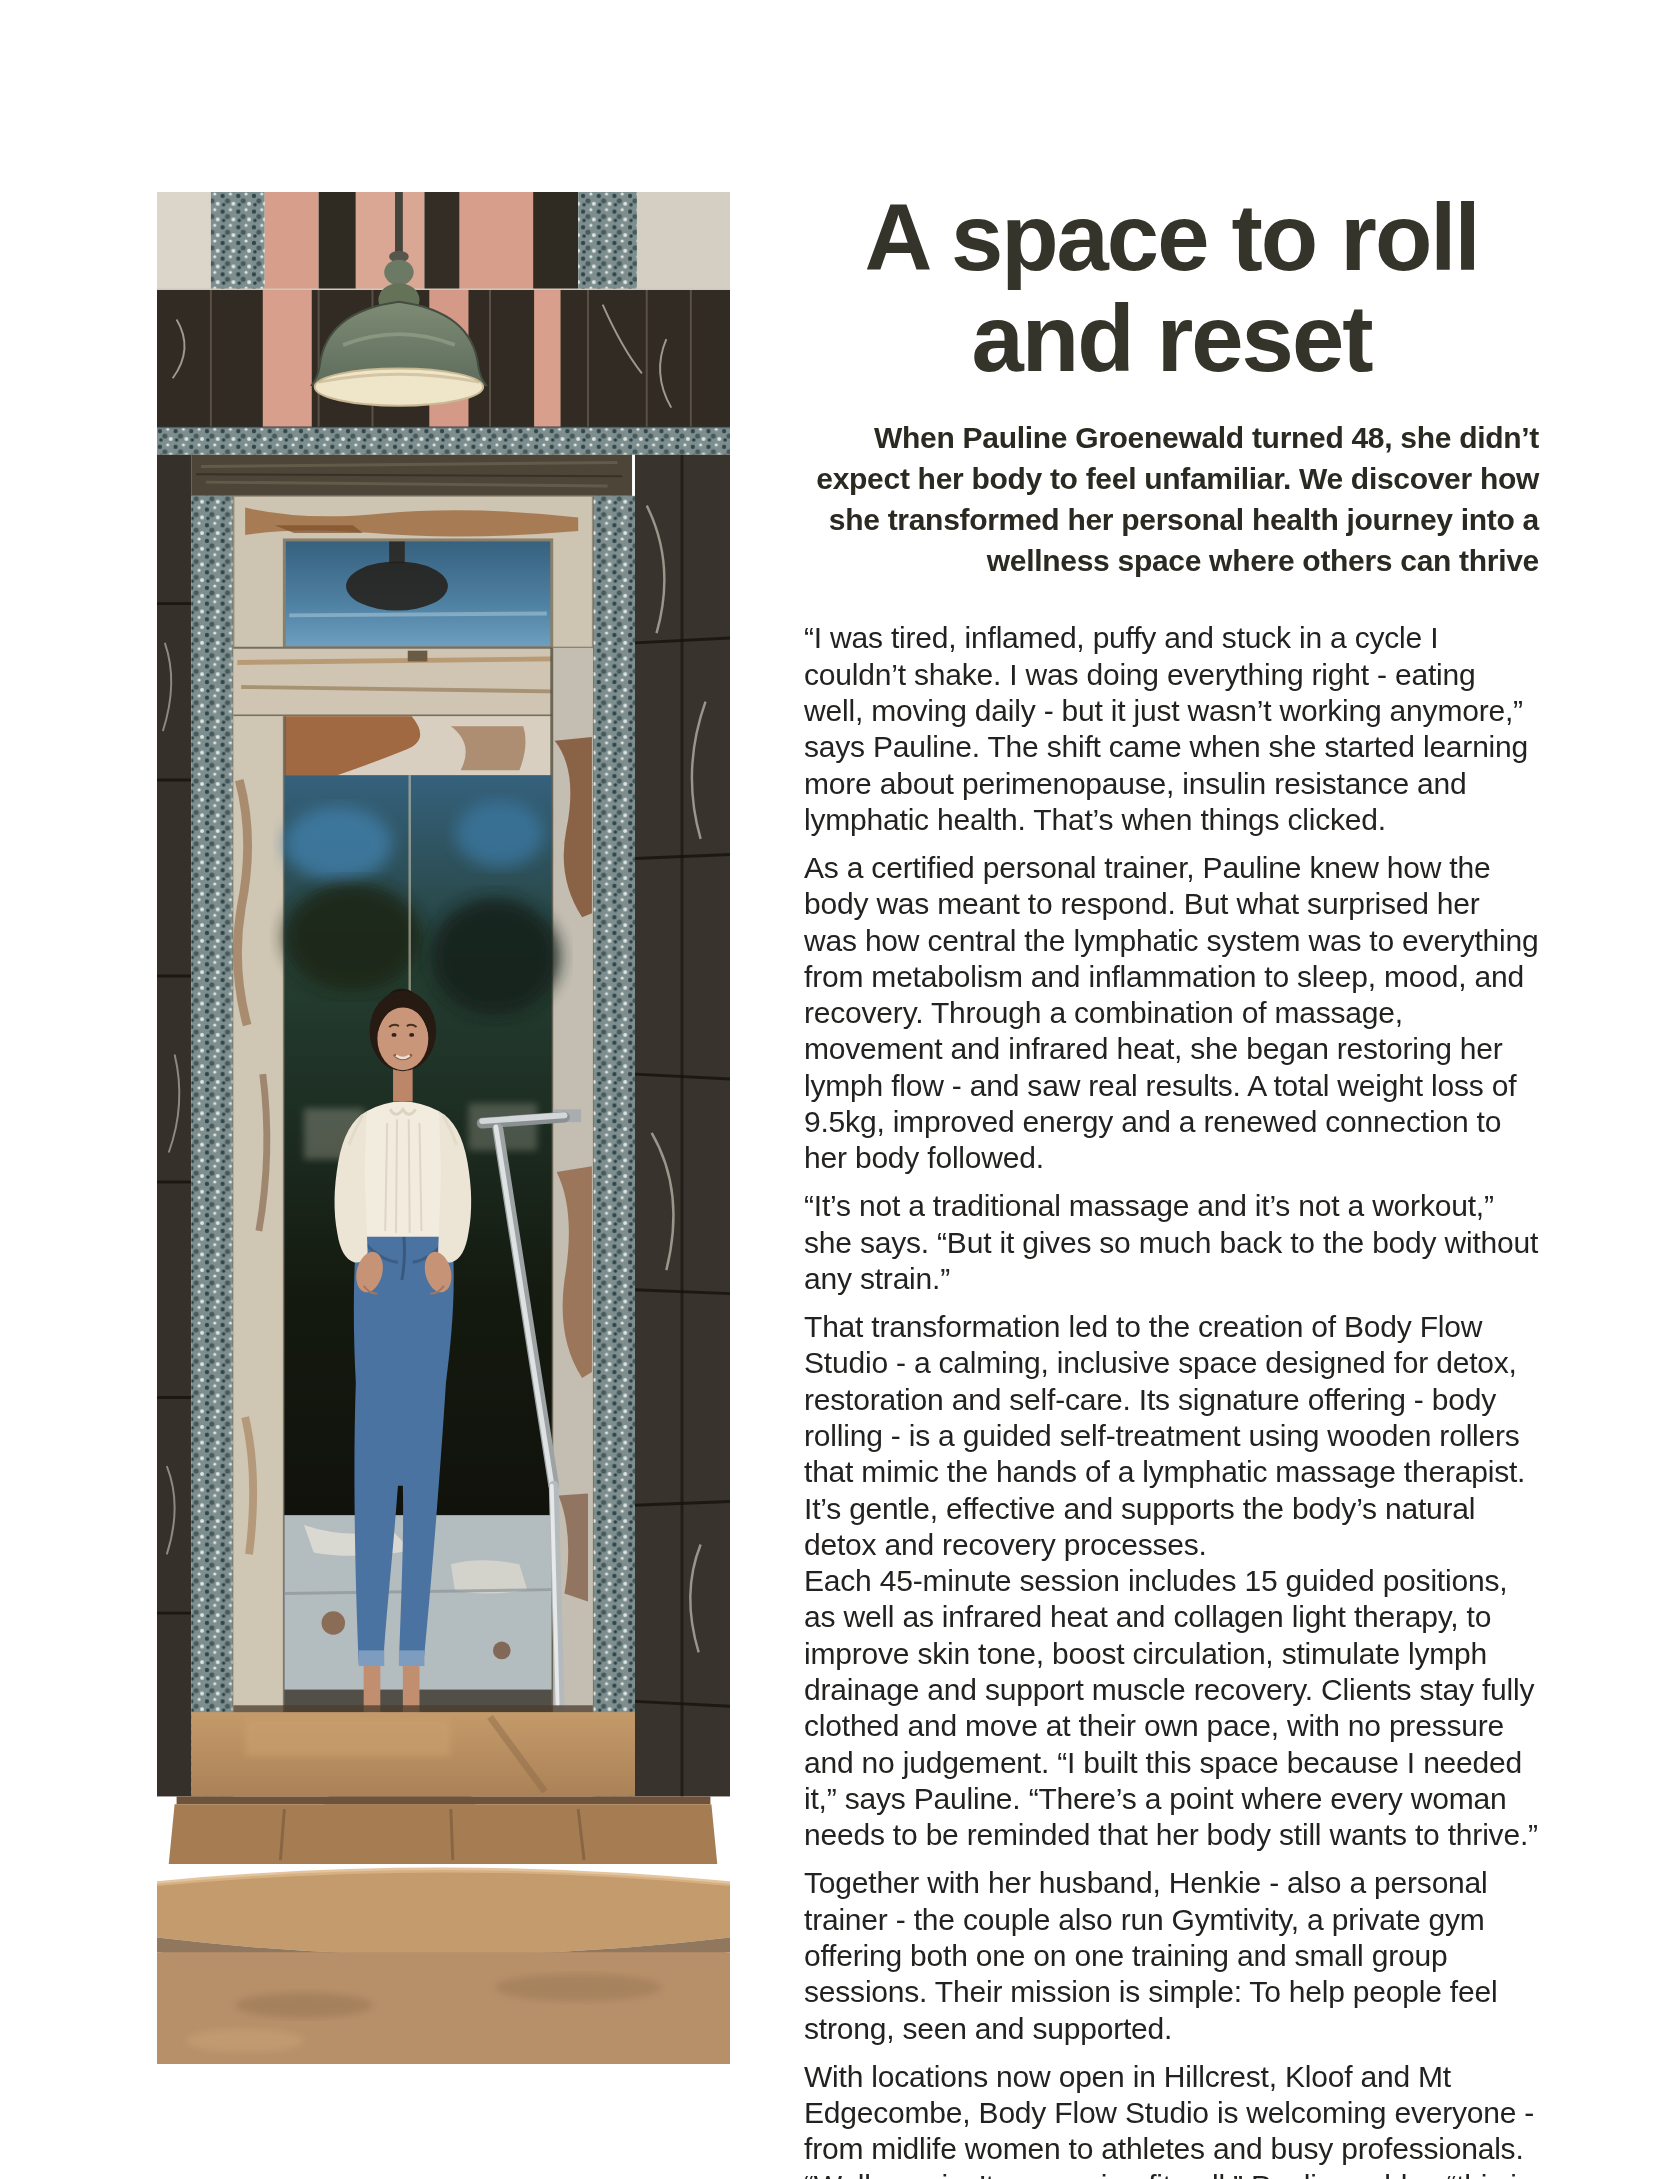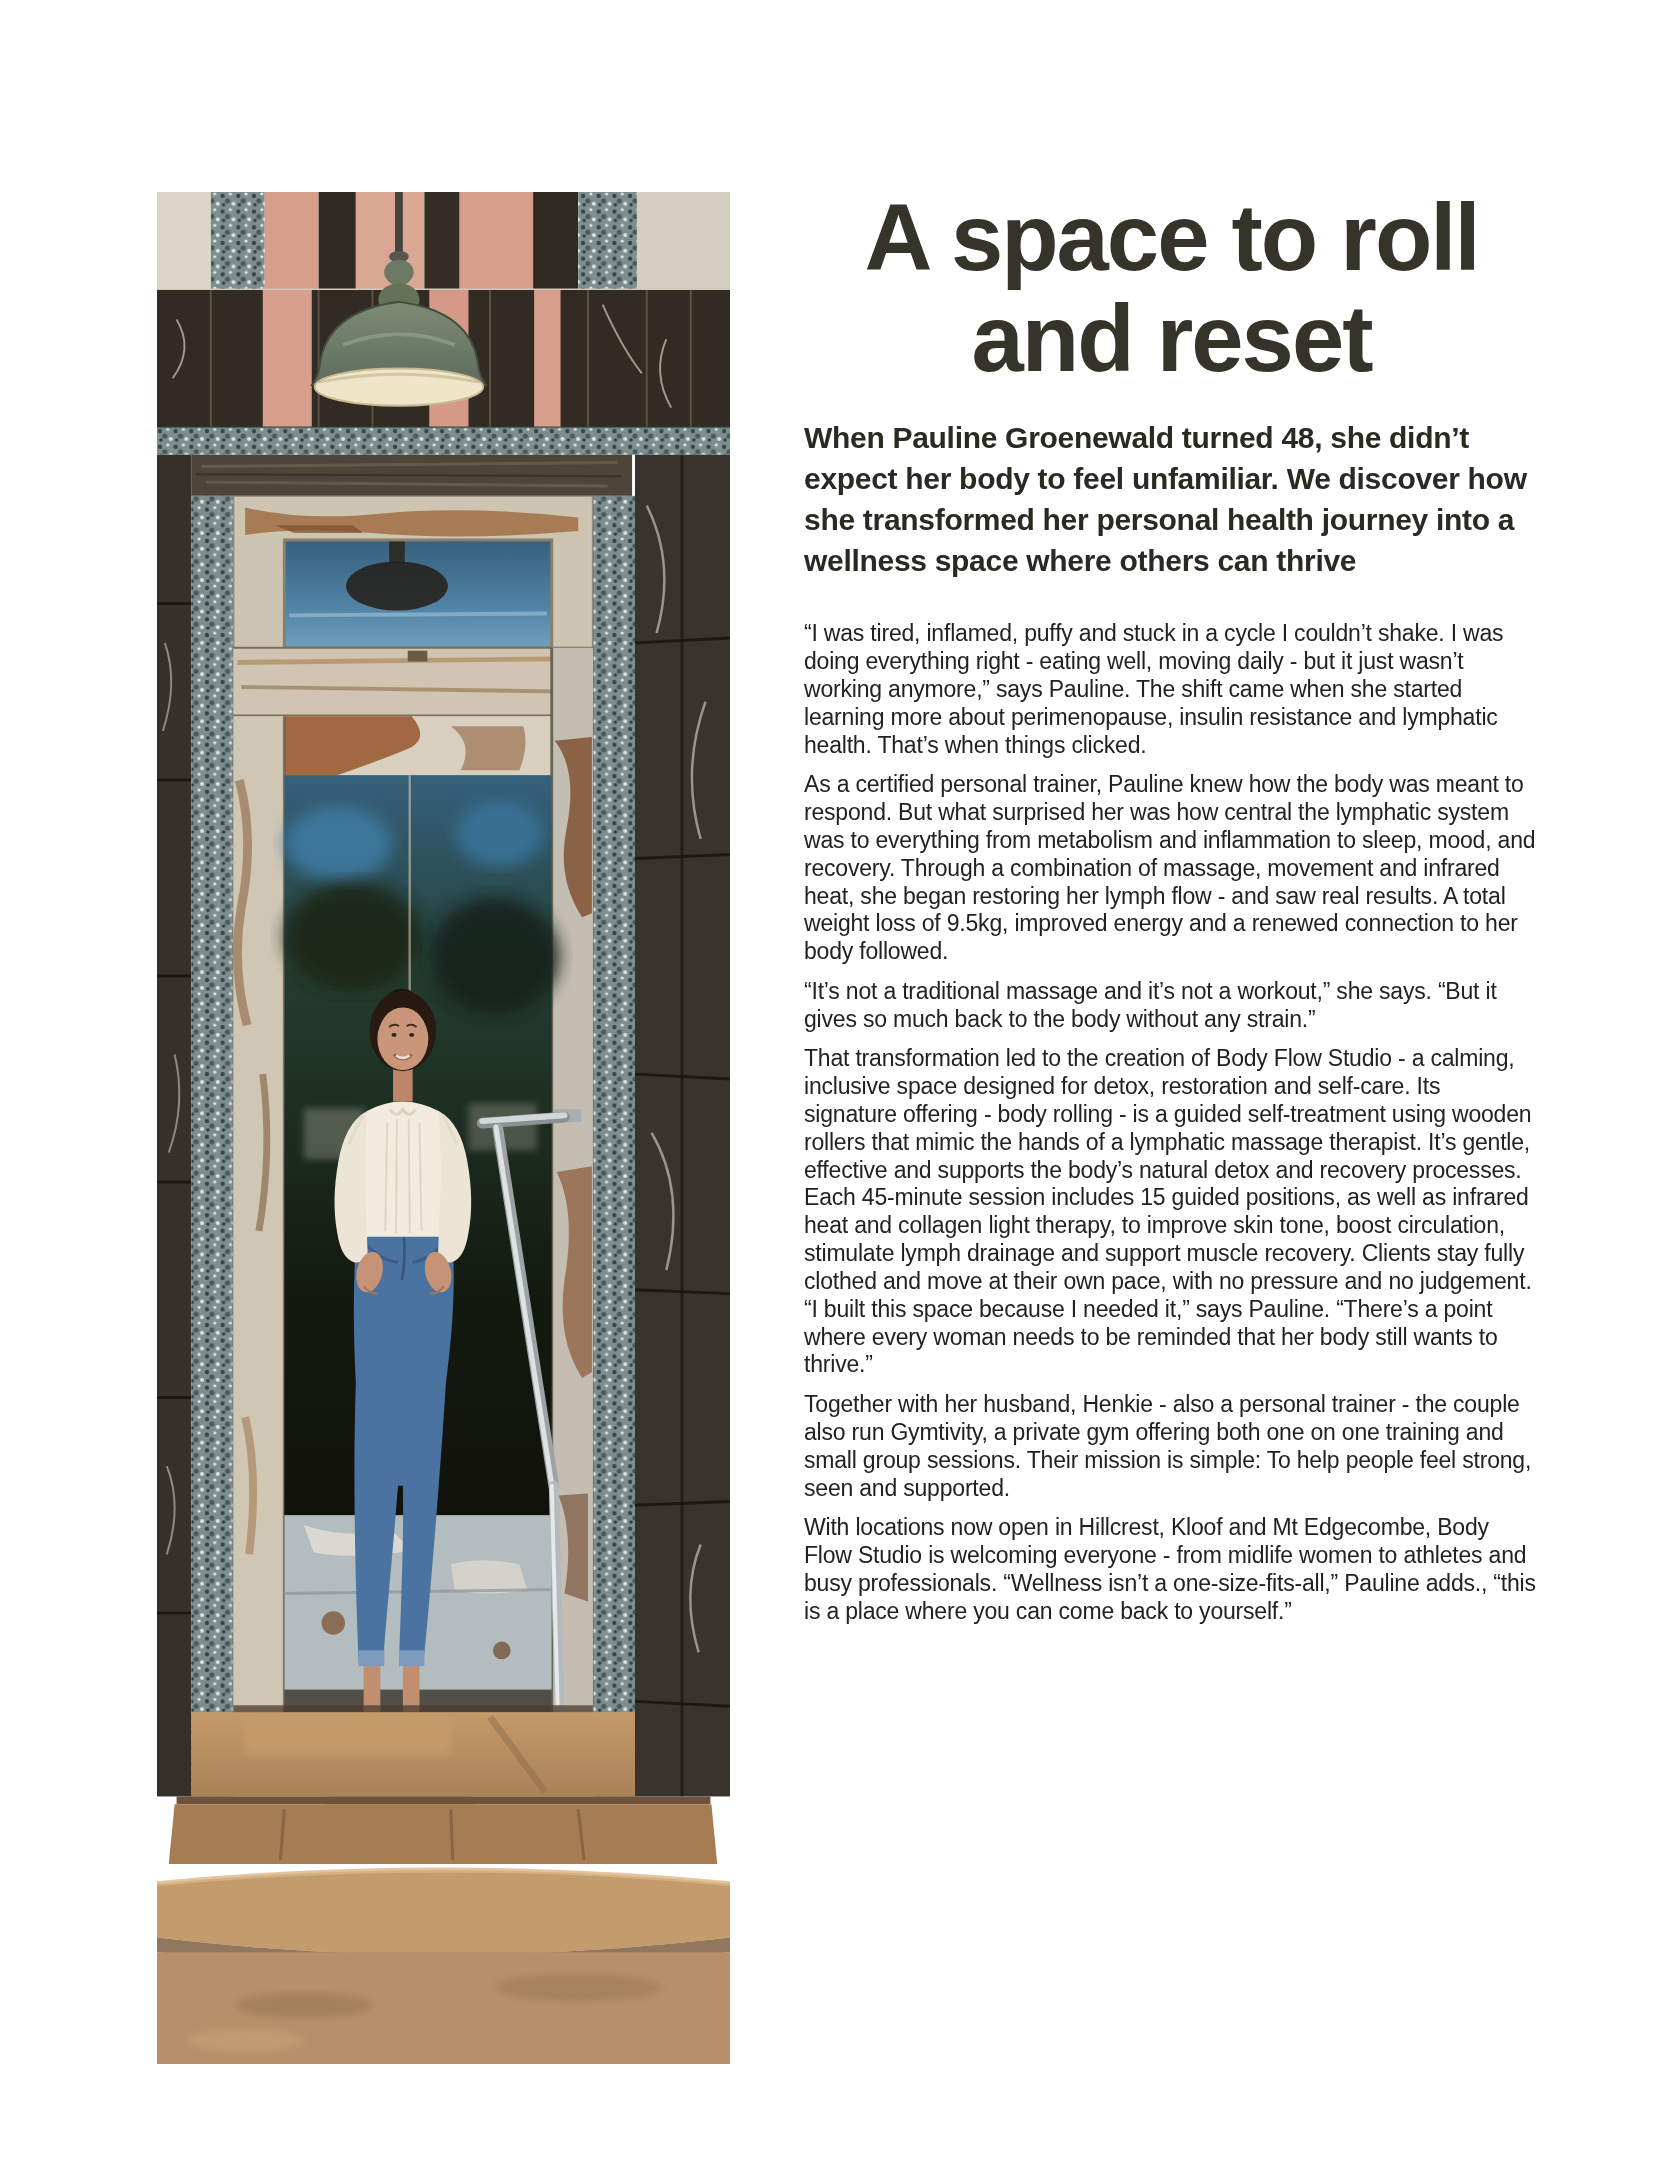--- a/index.html
+++ b/index.html
@@ -17,24 +17,24 @@
   }
   .photo{position:absolute;left:157px;top:192px;width:573px;height:1872px;margin:0;}
   .photo svg{display:block;width:100%;height:100%;}
   .article{position:absolute;left:804px;top:188px;width:735px;}
   .article h1{
     margin:0 0 29px 0;font-size:94px;line-height:1.07;font-weight:700;
     letter-spacing:-2px;text-align:center;color:var(--title-color);
   }
   .standfirst{
     margin:0 0 39px 0;font-size:30px;line-height:1.36;font-weight:700;
-    letter-spacing:-0.3px;text-align:left;color:var(--standfirst-color);
+    letter-spacing:-0.3px;text-align:right;color:var(--standfirst-color);
   }
   .body-copy p{
-    margin:0 0 11.8px 0;font-size:23px;line-height:1.21;letter-spacing:-0.2px;
+    margin:0 0 11.8px 0;font-size:30px;line-height:1.21;letter-spacing:-0.2px;
     color:var(--body-color);text-align:left;
   }
   .body-copy p.tight{margin-top:-11.8px;}
   .details-box{
     margin-top:13.7px;background:var(--details-bg);
     padding:25.5px 29px 29px 29px;box-sizing:border-box;width:100%;
   }
   .details-box p{
     margin:0;font-style:italic;font-weight:700;font-size:24.5px;line-height:1.34;
     letter-spacing:-0.2px;color:var(--details-text);

